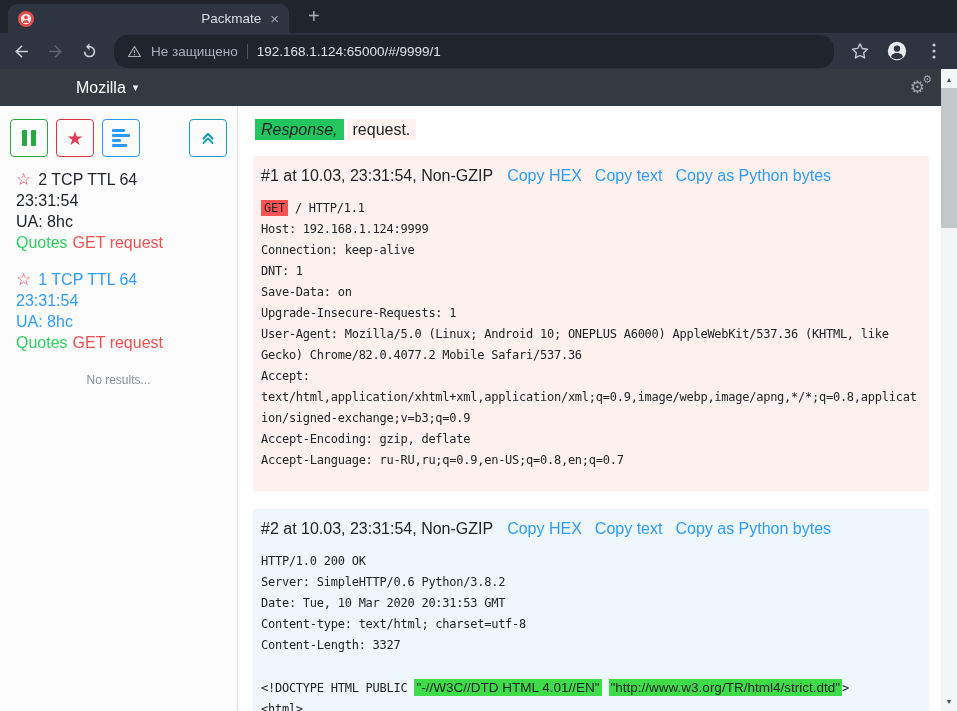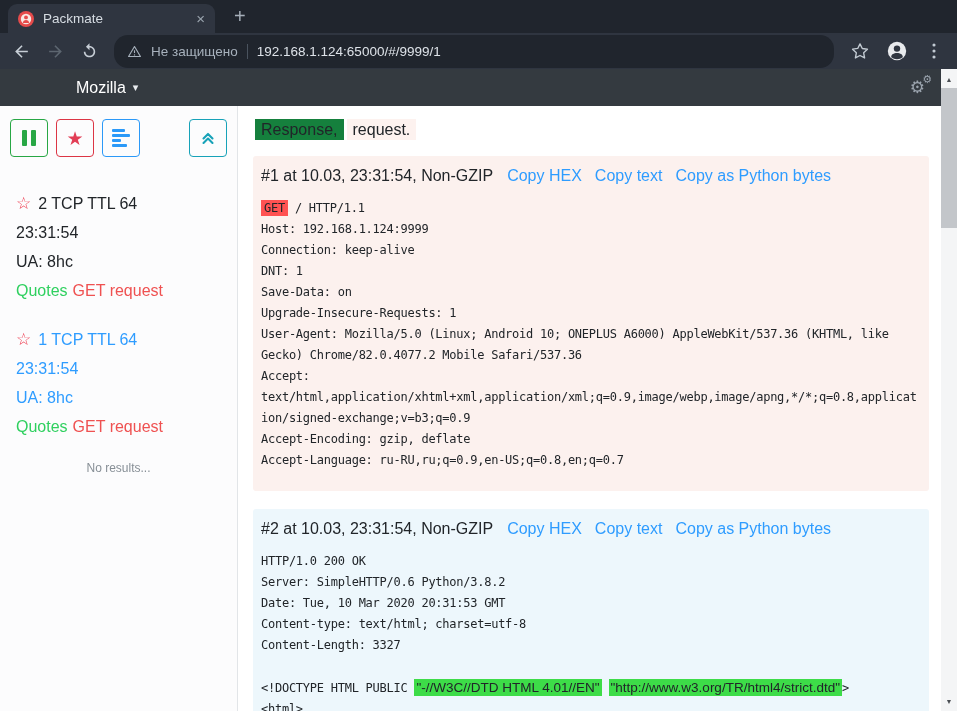--- a/index.html
+++ b/index.html
@@ -1,22 +1,22 @@
 <!DOCTYPE html>
 <html><head>
 <meta charset="utf-8">
 <style>
   html,body{margin:0;padding:0;background:#10131a;}
   .screen{position:relative;width:957px;height:711px;overflow:hidden;background:#fff;
           font-family:"Liberation Sans","DejaVu Sans",sans-serif;-webkit-font-smoothing:antialiased;}
 
   
   .tabbar{height:33px;background:#20252d;display:flex;align-items:flex-end;padding-left:8px;box-sizing:border-box;}
-  .tab{width:207px;height:29px;background:#2f3540;border-radius:9px 9px 0 0;display:flex;align-items:center;
-       padding:0 10px;box-sizing:border-box;gap:9px;}
+  .tab{width:281px;height:29px;background:#2f3540;border-radius:9px 9px 0 0;display:flex;align-items:center;
+       padding:0 10px;box-sizing:border-box;gap:9px;text-align:right;}
   .favicon{width:16px;height:16px;flex:none;}
   .tab-title{color:#d6dce2;font-size:13.5px;flex:1;white-space:nowrap;overflow:hidden;}
   .tab-close{color:#9aa4ae;font-size:15px;line-height:15px;cursor:pointer;}
   .newtab{color:#a6afb9;font-size:20px;font-weight:300;margin:0 0 5px 19px;cursor:pointer;}
 
   .toolbar{height:36px;background:#2f3540;display:flex;align-items:center;padding:0 12px;gap:15px;box-sizing:border-box;}
   .navic{width:19px;height:19px;color:#c7ced6;flex:none;cursor:pointer;}
   .navic.disabled{color:#5d6670;}
   .navic svg{width:100%;height:100%;display:block;}
   .urlbar{flex:1;height:33px;background:#20252d;border-radius:14px;display:flex;align-items:center;
@@ -58,32 +58,32 @@
   .sbtn-star{border-color:#dc3545;color:#e23d55;font-size:19px;line-height:19px;}
   .sbtn-lines{border-color:#2b99f8;}
   .lines-ic{display:flex;flex-direction:column;gap:2.5px;width:18px;}
   .lines-ic i{display:block;height:2.5px;background:#2b99f8;border-radius:1px;}
   .lines-ic i:nth-child(1){width:13px;}.lines-ic i:nth-child(2){width:18px;}
   .lines-ic i:nth-child(3){width:9px;}.lines-ic i:nth-child(4){width:15px;}
   .sbtn-collapse{border-color:#17a2b8;margin-left:auto;}
   .sbtn-collapse svg{width:16px;height:16px;display:block;}
 
   .items{padding:12px 6px 0 16px;}
-  .flow-item{font-size:16px;line-height:29px;color:#212529;margin-bottom:16px;cursor:pointer;margin-top:20px;}
+  .flow-item{font-size:16px;line-height:21px;color:#212529;margin-bottom:16px;cursor:pointer;}
   .flow-item.active{color:#2e9cff;}
   .flow-star{color:#ee3d50;font-size:17px;margin-right:7px;}
   .tagline span{margin-right:5px;}
   .tag-green{color:#2fd05f;}
   .tag-red{color:#ef5151;}
   .noresults{color:#878f96;font-size:12px;text-align:center;margin-top:20px;}
 
   
   .legend{font-size:16px;color:#212529;margin:0 0 14px 2px;height:24px;line-height:24px;}
   .legend-mark{padding:2px 6px;}
-  .legend-response{background:#15803d;}
+  .legend-response{background:#22c55e;font-style:italic;}
   .legend-request{background:#fdf2ef;}
 
   .packet{border-radius:3px;padding:8px 0 20px 8px;margin-bottom:18px;overflow:hidden;}
   .packet.request{background:#fcf1ee;}
   .packet.response{background:#edf7fc;}
   .pkt-header{display:flex;align-items:baseline;gap:14px;font-size:16px;line-height:24px;margin-bottom:10px;color:#212529;white-space:nowrap;}
   .pkt-links{display:flex;gap:13px;}
   .pkt-link{color:#2e9cff;cursor:pointer;}
   .pkt-body{font-family:"DejaVu Sans Mono","Liberation Mono",monospace;font-size:12px;line-height:21px;
             letter-spacing:-0.25px;color:#212529;white-space:pre;}

